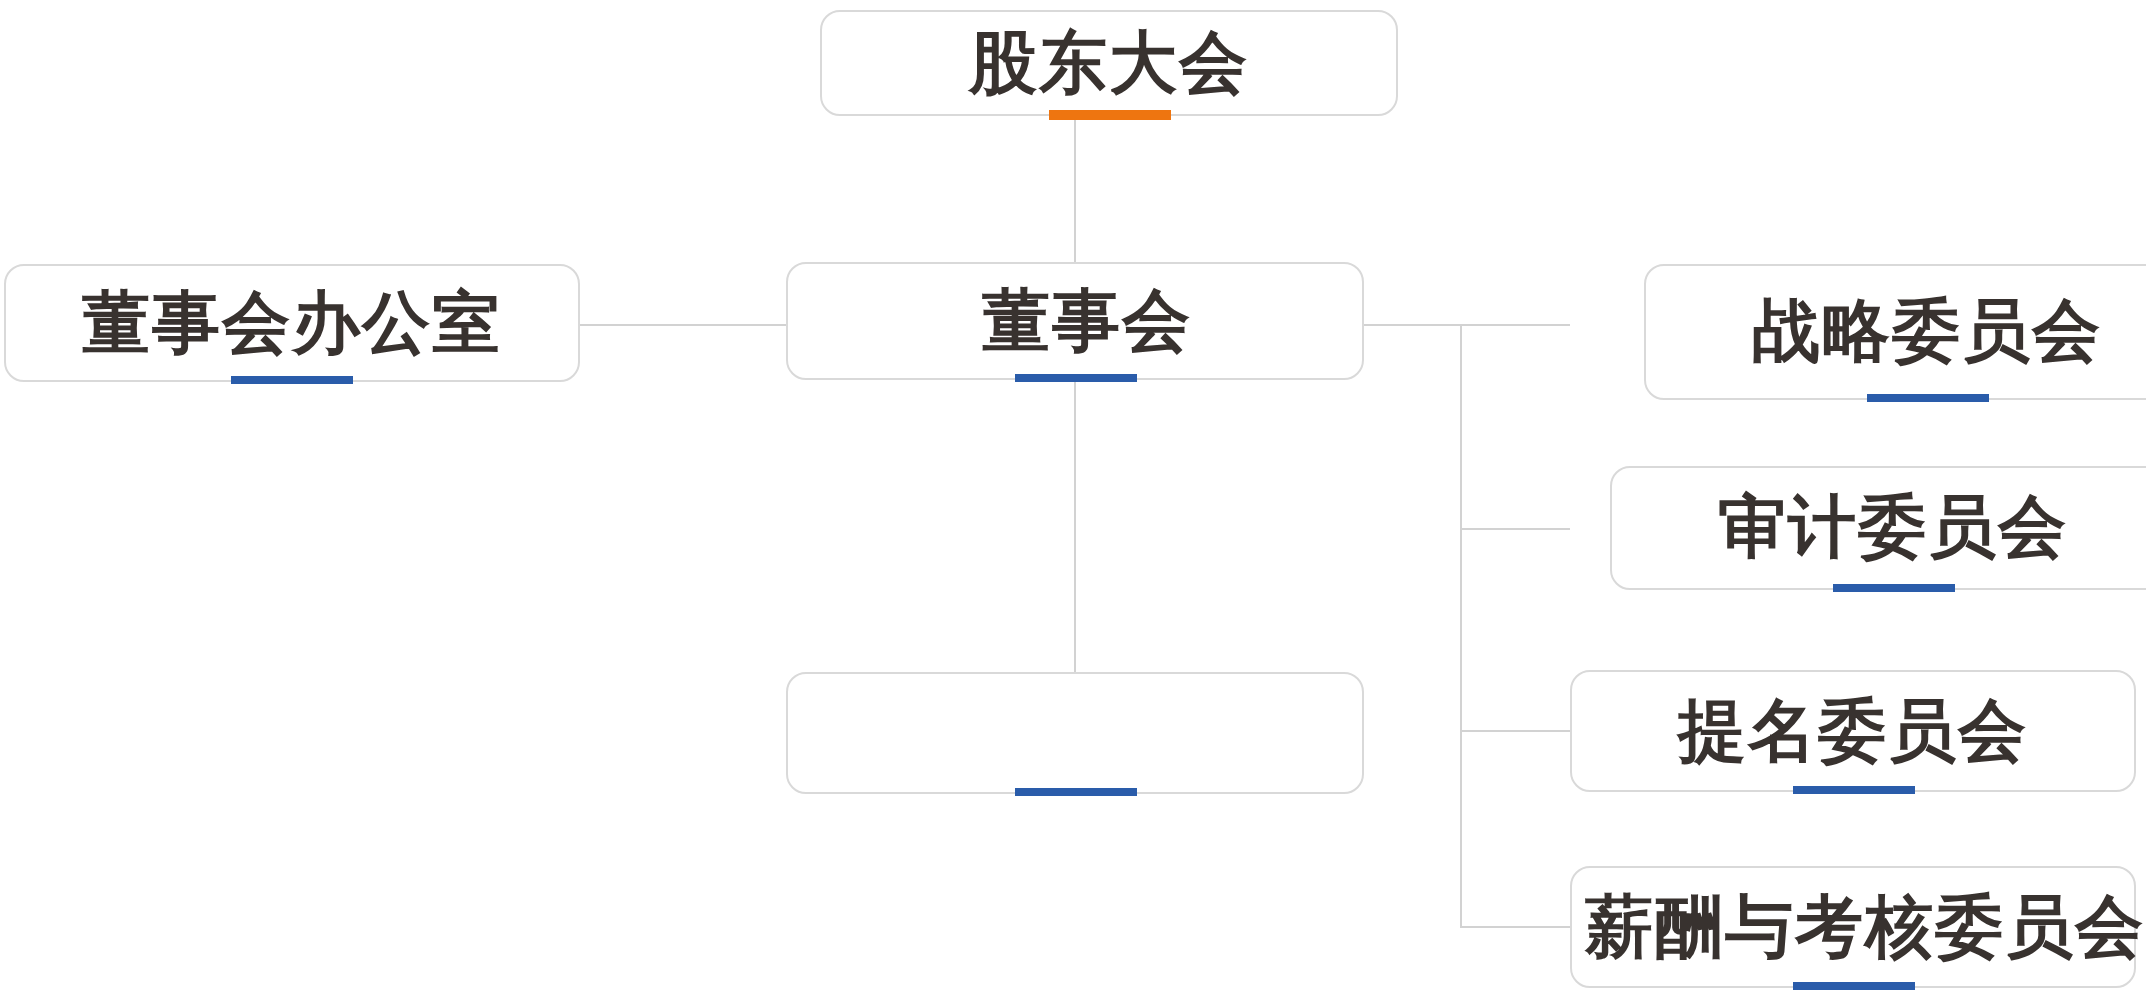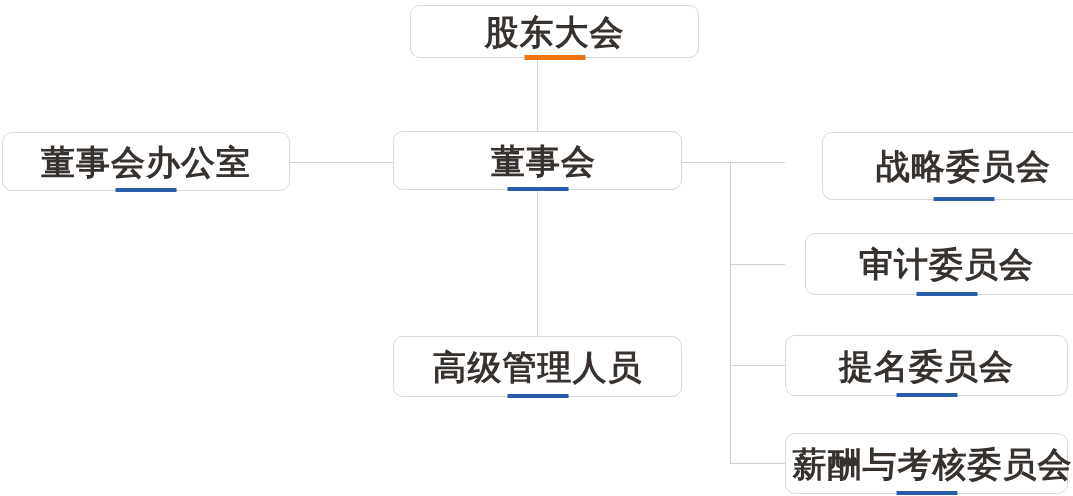--- a/index.html
+++ b/index.html
@@ -80,21 +80,20 @@
     <span class="node-label">董事会办公室</span>
     <span class="accent-bar blue"></span>
   </div>
 
   <div class="node" style="left:393px; top:131px; width:289px; height:59px;padding-left:12px;">
     <span class="node-label">董事会</span>
     <span class="accent-bar blue"></span>
   </div>
 
   <div class="node" style="left:393px; top:336px; width:289px; height:61px;">
-    <span class="node-label">高级管理人员</span>
     <span class="accent-bar blue"></span>
   </div>
 
   <div class="node" style="left:822px; top:132px; width:283px; height:68px;">
     <span class="node-label">战略委员会</span>
     <span class="accent-bar blue"></span>
   </div>
 
   <div class="node" style="left:785px; top:233px; width:283px; height:62px;margin-left:20px;">
     <span class="node-label">审计委员会</span>

